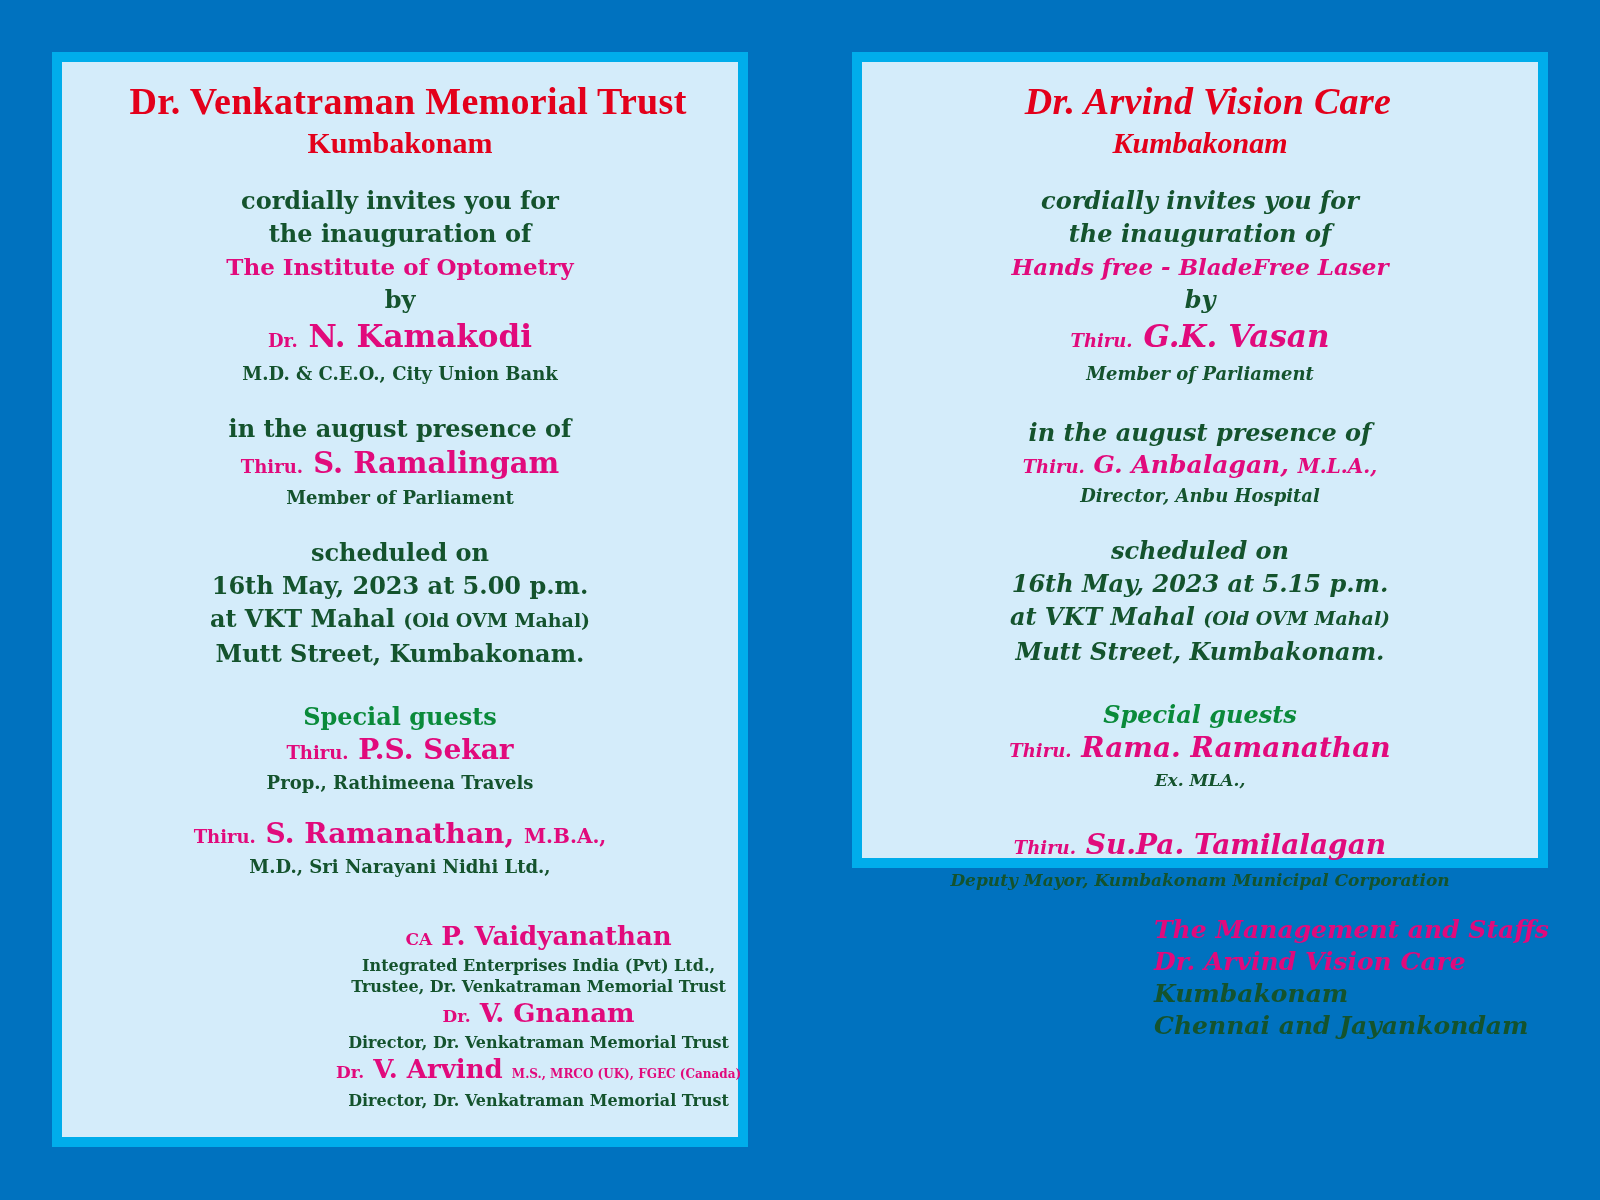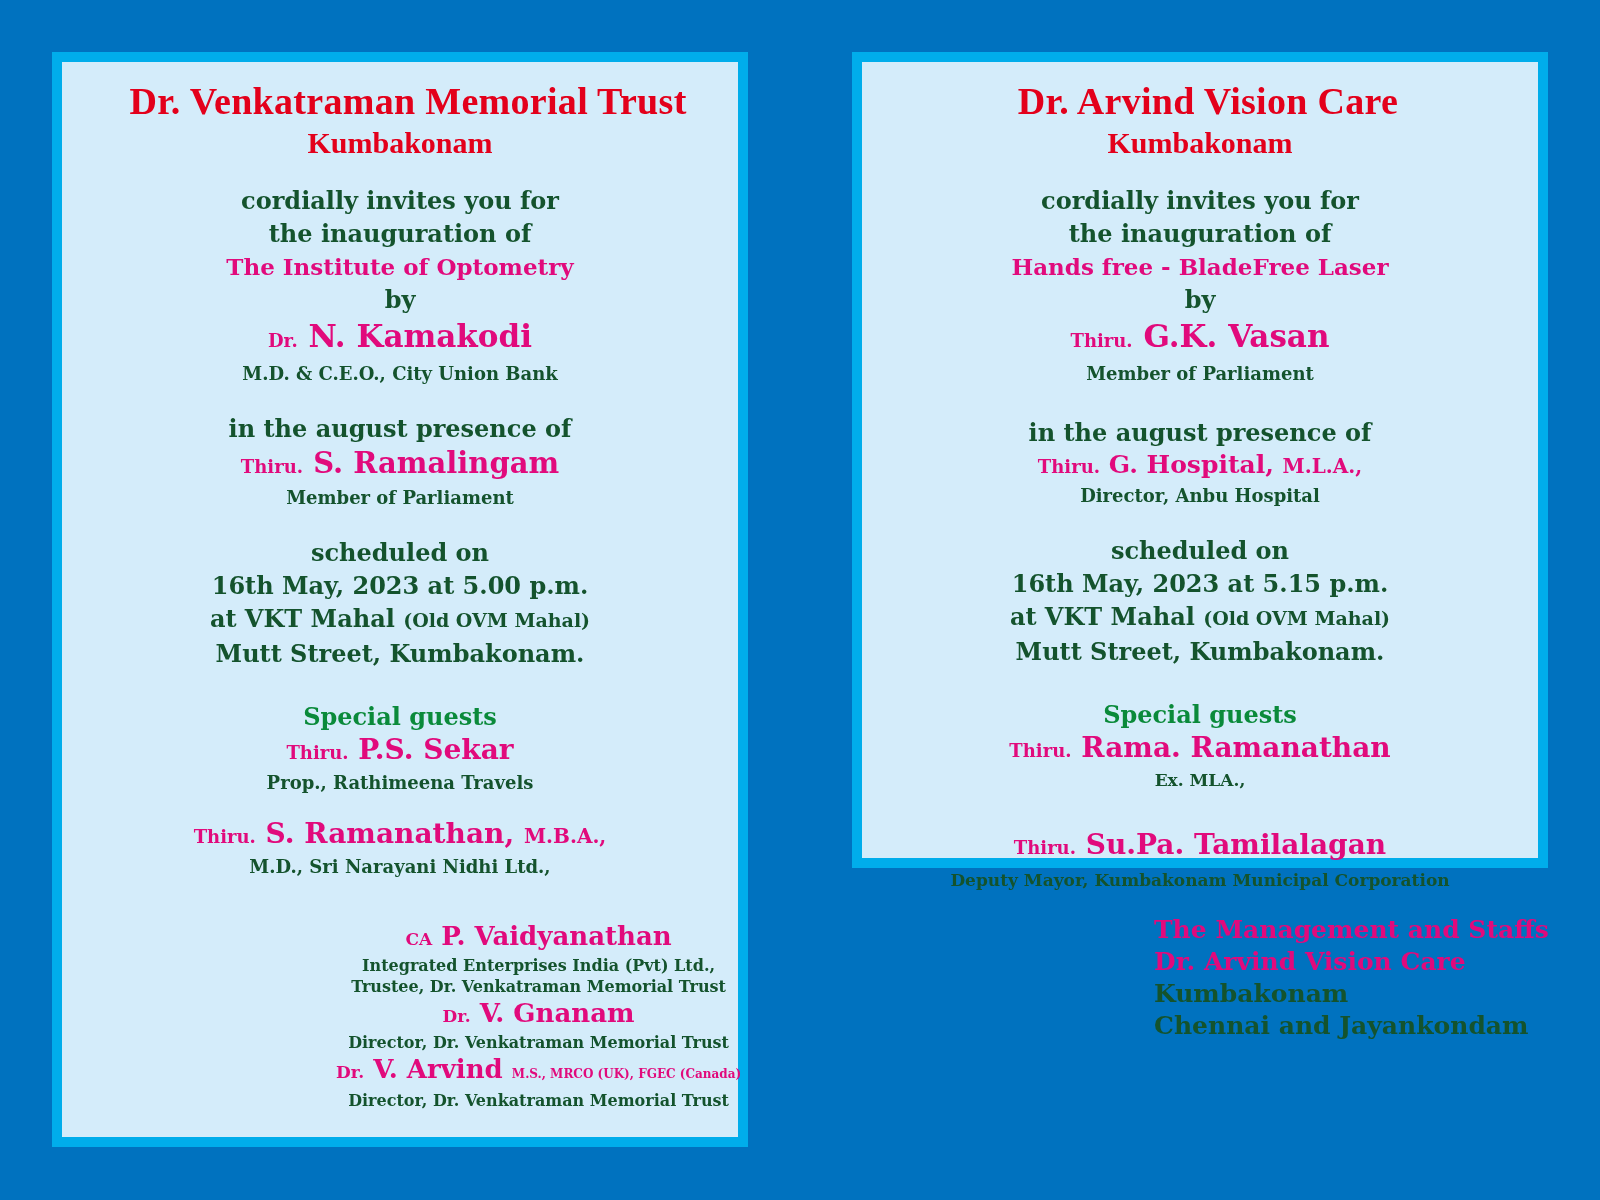--- a/index.html
+++ b/index.html
@@ -9,21 +9,21 @@
       position: relative;
       font-family: "DejaVu Serif", "Liberation Serif", serif;
     }
     .frame {
       position: absolute;
       background: #00adeb;
       box-sizing: border-box;
       padding: 10px;
     }
     .frame.left  { left: 52px;  top: 52px; width: 696px; height: 1095px; }
-    .frame.right { left: 852px; top: 52px; width: 696px; height: 816px; }
+    .frame.right { left: 852px; top: 52px; width: 696px; height: 816px; font-style: italic; }
     .card {
       width: 100%; height: 100%;
       background: #d4ecfa;
       position: relative;
       box-sizing: border-box;
     }
     .center-col {
       position: absolute; left: 0; right: 0; top: 0;
       text-align: center;
     }
@@ -140,21 +140,21 @@
       <span class="line intro blue">by</span>
       <span class="line name-row pink">
         <span class="prefix">Thiru.</span>
         <span>G.K. Vasan</span>
       </span>
       <span class="line role blue">Member of Parliament</span>
 
       <span class="line intro blue" style="margin-top:30px">in the  august presence of</span>
       <span class="line name-row pink" style="font-size:25px;line-height:32px">
         <span class="prefix">Thiru.</span>
-        <span>G. Hospital,</span>
+        <span>G. Anbalagan,</span>
         <span class="suffix">M.L.A.,</span>
       </span>
       <span class="line role blue">Director, Anbu Hospital</span>
 
       <span class="line sched blue" style="margin-top:26px">scheduled on</span>
       <span class="line sched blue">16th May, 2023 at 5.15 p.m.</span>
       <span class="line sched blue">
         <span>at VKT Mahal</span>
         <span class="paren">(Old OVM Mahal)</span>
       </span>

